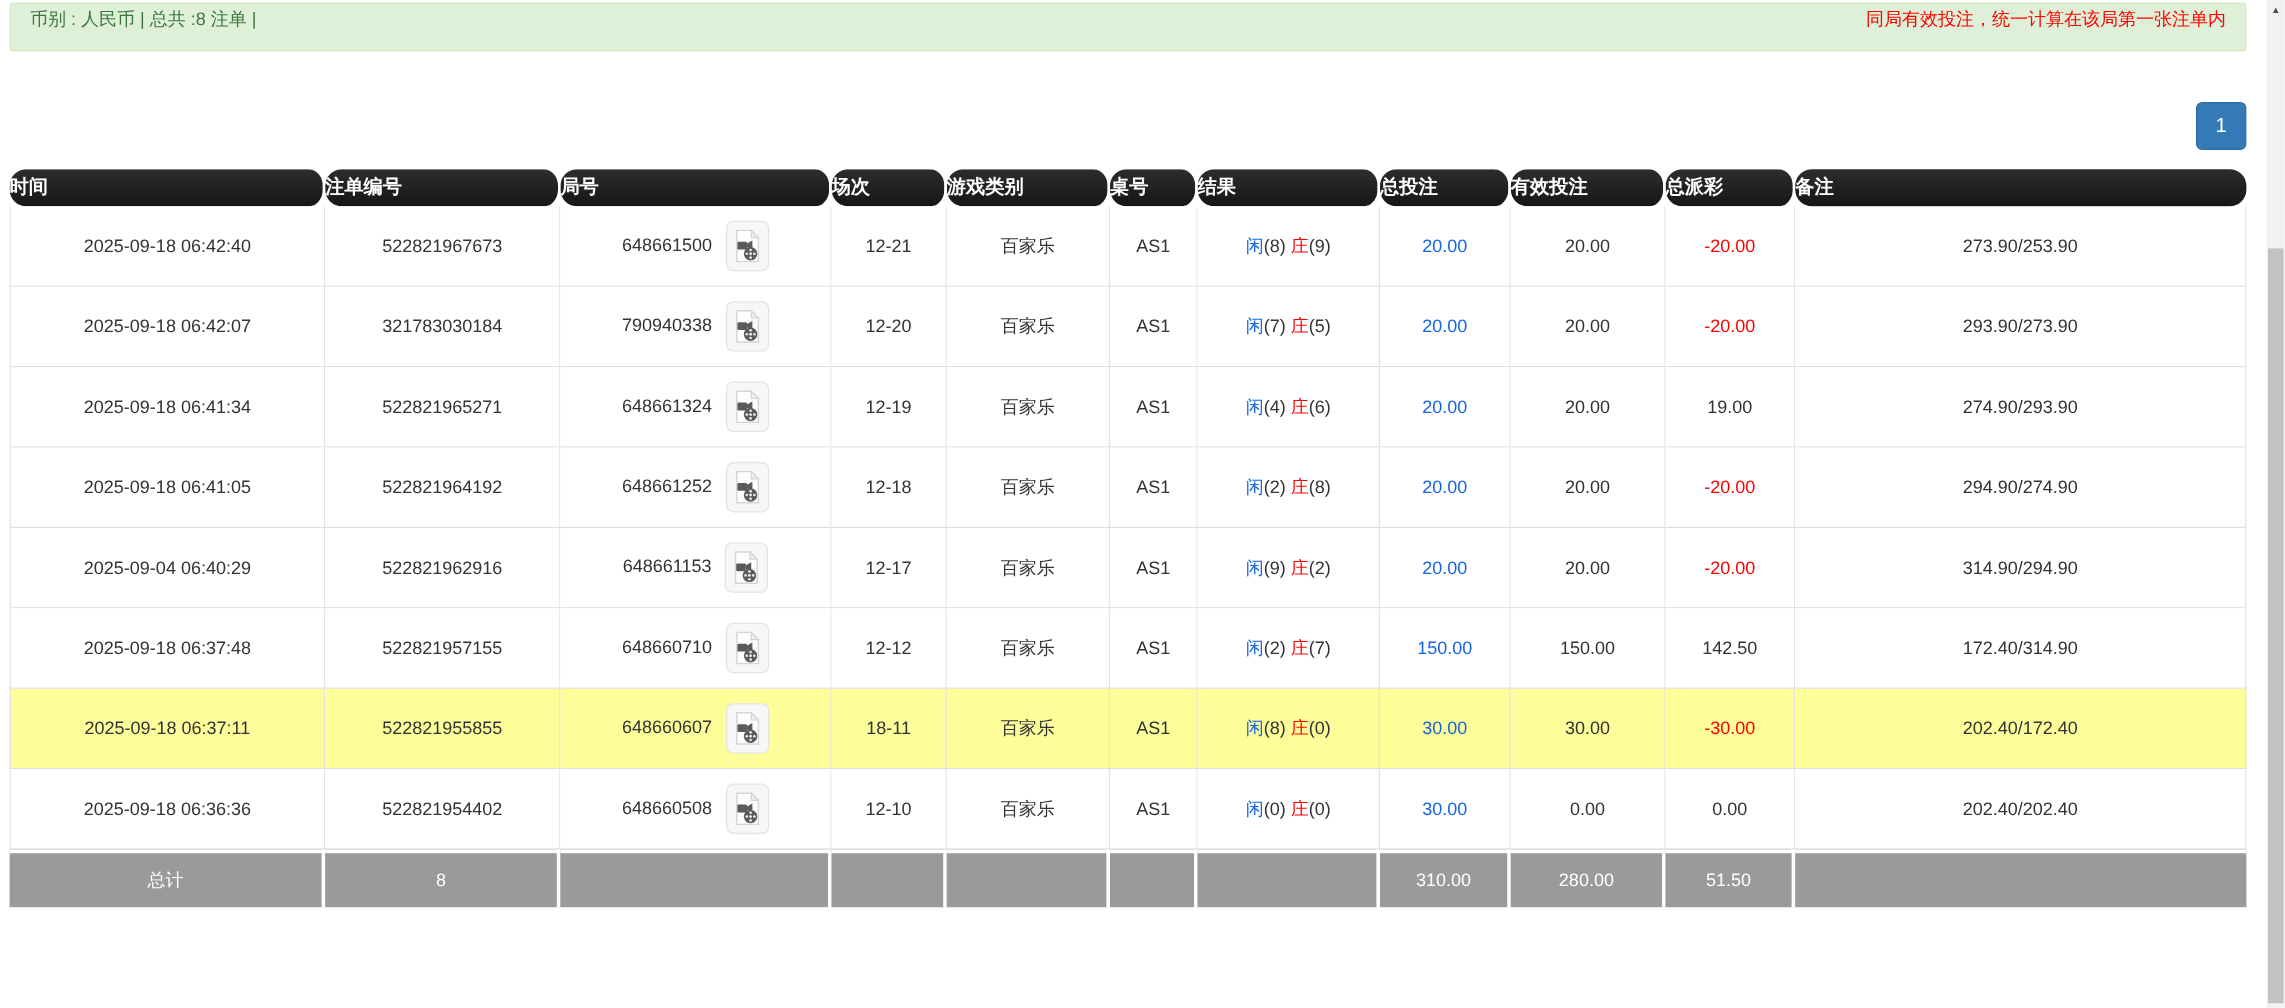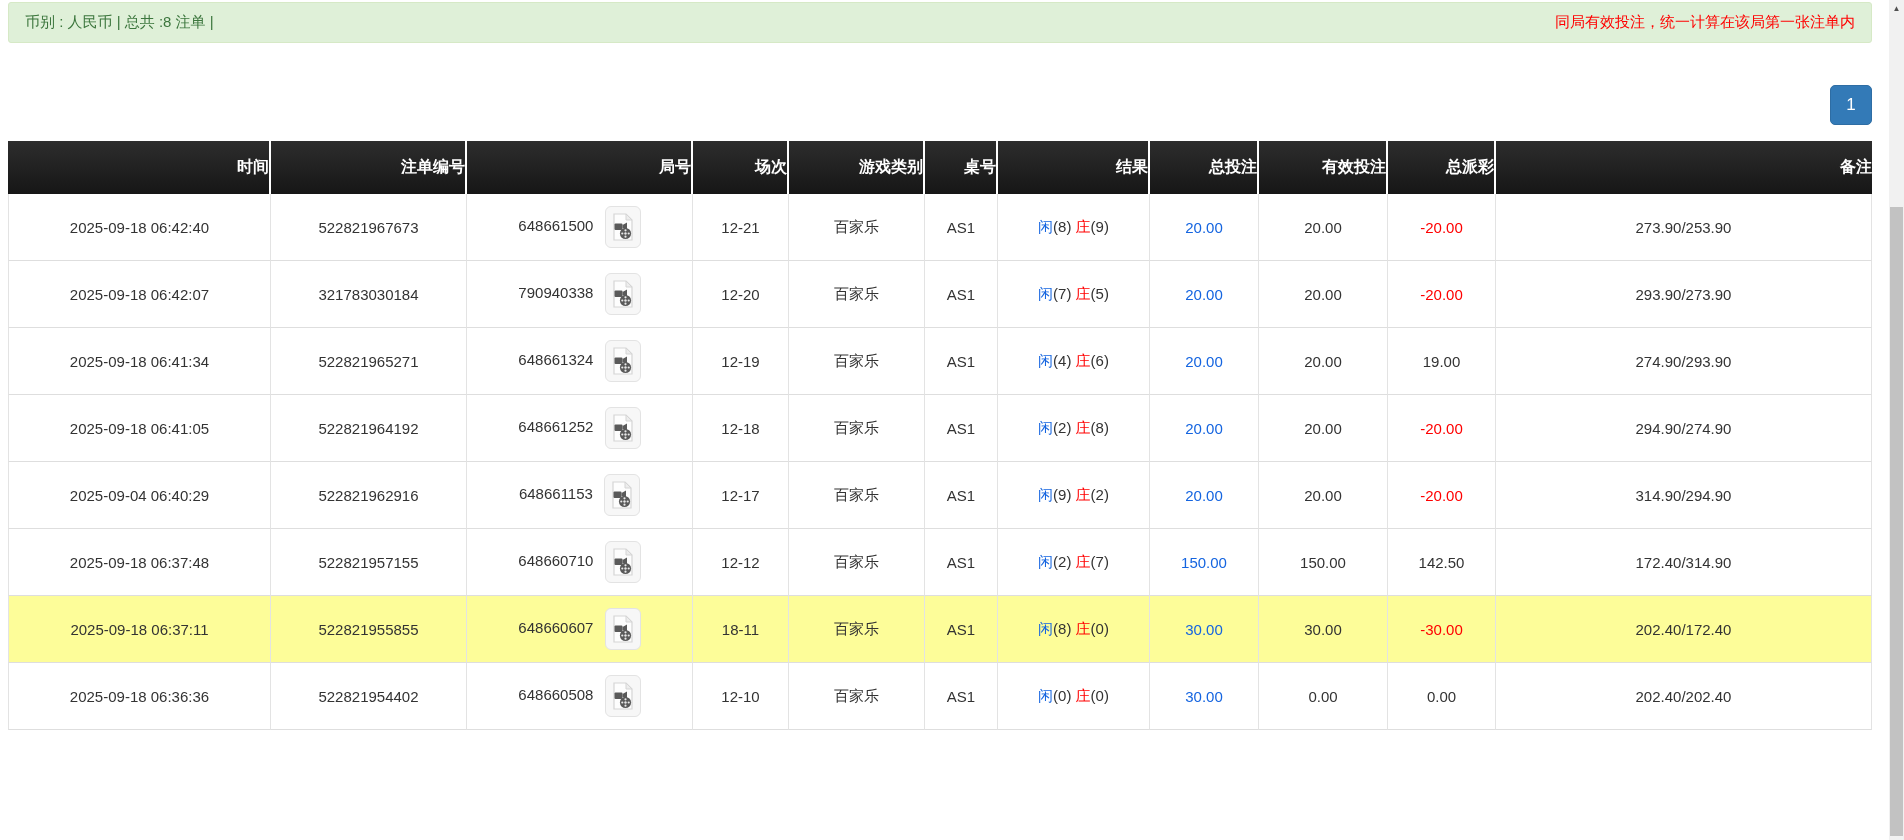--- a/index.html
+++ b/index.html
@@ -8,42 +8,42 @@
     background:#ffffff;
     font-family:"Liberation Sans","DejaVu Sans",sans-serif;
     color:#333;
   }
   
   .notice{
     position:absolute;top:2px;left:8px;width:1864px;height:41px;
     box-sizing:border-box;
     background:var(--notice-bg,#dff0d8);
     border:1px solid #d6e9c6;border-radius:3px;
-    display:flex;align-items:center;justify-content:space-between;
-    padding:16px 16px;font-size:15px;
+    display:flex;align-items:flex-start;justify-content:space-between;
+    padding:4px 16px;font-size:15px;
   }
   .notice-left{color:var(--notice-text,#3c763d);}
   .notice-right{color:var(--alert-red,#ff0000);}
   
   .pager{
     position:absolute;top:85px;left:1830px;width:42px;height:40px;
     box-sizing:border-box;
     background:var(--pager-blue,#337ab7);border:1px solid #2e6da4;border-radius:5px;
     color:#fff;font-size:17px;display:flex;align-items:center;justify-content:center;
     cursor:pointer;
   }
   
   table.records{
     position:absolute;top:141px;left:8px;width:1864px;
     border-collapse:separate;border-spacing:0;table-layout:fixed;
   }
   table.records th{
     background:linear-gradient(var(--header-bg-top,#2d2d2d),var(--header-bg,#161616));
-    color:#fff;font-size:16px;font-weight:bold;height:53px;
-    border-right:2px solid #fff;padding:0;text-align:right;
+    color:#fff;font-size:16px;font-weight:bold;height:31px;
+    border-right:2px solid #fff;padding:0;text-align:left;border-radius:14px;
   }
   table.records th:last-child{border-right:none;}
   table.records tbody td{
     height:66px;padding:0;text-align:center;font-size:15px;color:#333;
     background:#fff;border-right:1px solid #e3e3e3;border-bottom:1px solid #dedede;
   }
   table.records tbody td:first-child{border-left:1px solid #e3e3e3;}
   table.records tbody tr.hl td{background:var(--highlight-yellow,#fdfd99);text-align:center;}
   table.records tfoot td{
     height:45px;padding:0;text-align:center;font-size:15px;color:#fff;
@@ -332,19 +332,32 @@
         <td><span>百家乐</span></td>
         <td><span>AS1</span></td>
         <td><span class="p-blue">闲</span><span>(0)</span> <span class="b-red">庄</span><span>(0)</span></td>
         <td><span class="amount-link">30.00</span></td>
         <td><span>0.00</span></td>
         <td><span>0.00</span></td>
         <td><span>202.40/202.40</span></td>
       </tr>
     </tbody>
   <tfoot id="foot-rows">
+      <tr>
+        <td>总计</td>
+        <td>8</td>
+        <td></td>
+        <td></td>
+        <td></td>
+        <td></td>
+        <td></td>
+        <td>310.00</td>
+        <td>280.00</td>
+        <td>51.50</td>
+        <td></td>
+      </tr>
     </tfoot>
 </table>
 
 <div class="sb">
   <div class="sb-up">▲</div>
   <div class="sb-thumb"></div>
 </div>
 
 </body></html>

